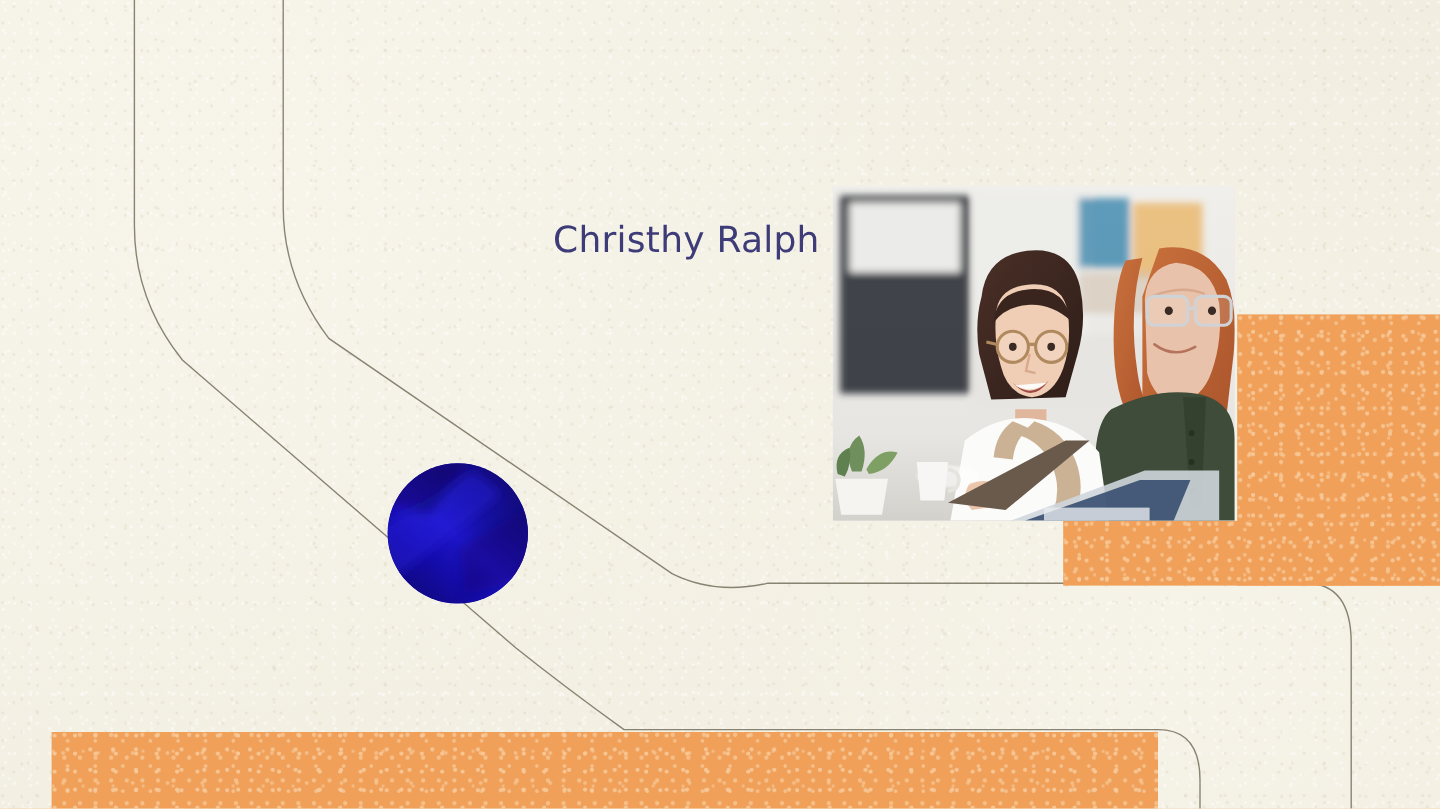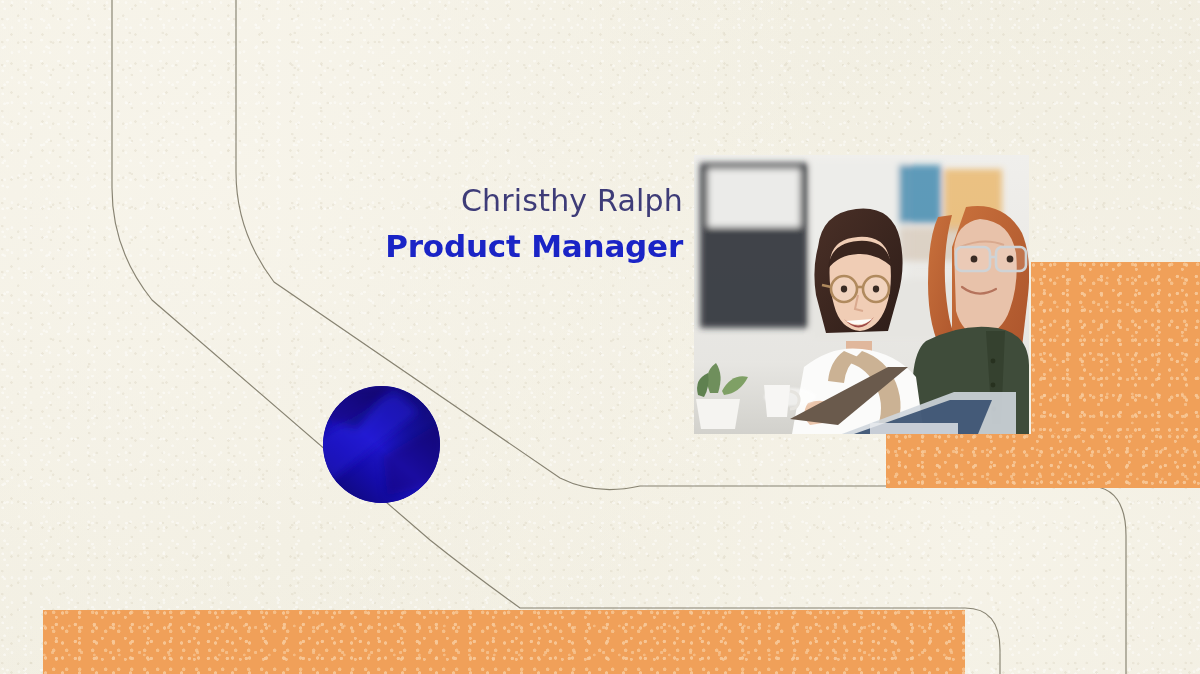--- a/index.html
+++ b/index.html
@@ -281,16 +281,15 @@
       <g filter="url(#cgBlur)" opacity=".85">
         <path d="M-10 56 L72 6 L96 26 L6 96 Z" fill="#2a1ee0" opacity=".55"></path>
         <path d="M10 0 L70 0 L34 44 L-6 30 Z" fill="#0b0558" opacity=".6"></path>
         <path d="M60 70 L120 34 L120 96 L64 110 Z" fill="#0d0668" opacity=".5"></path>
       </g>
     </svg>
   </div>
 
   <div class="text-block">
     <p class="person-name">Christhy Ralph</p>
-    <p class="person-role">Product Manager</p>
   </div>
 
 </div>
 
 </body></html>

